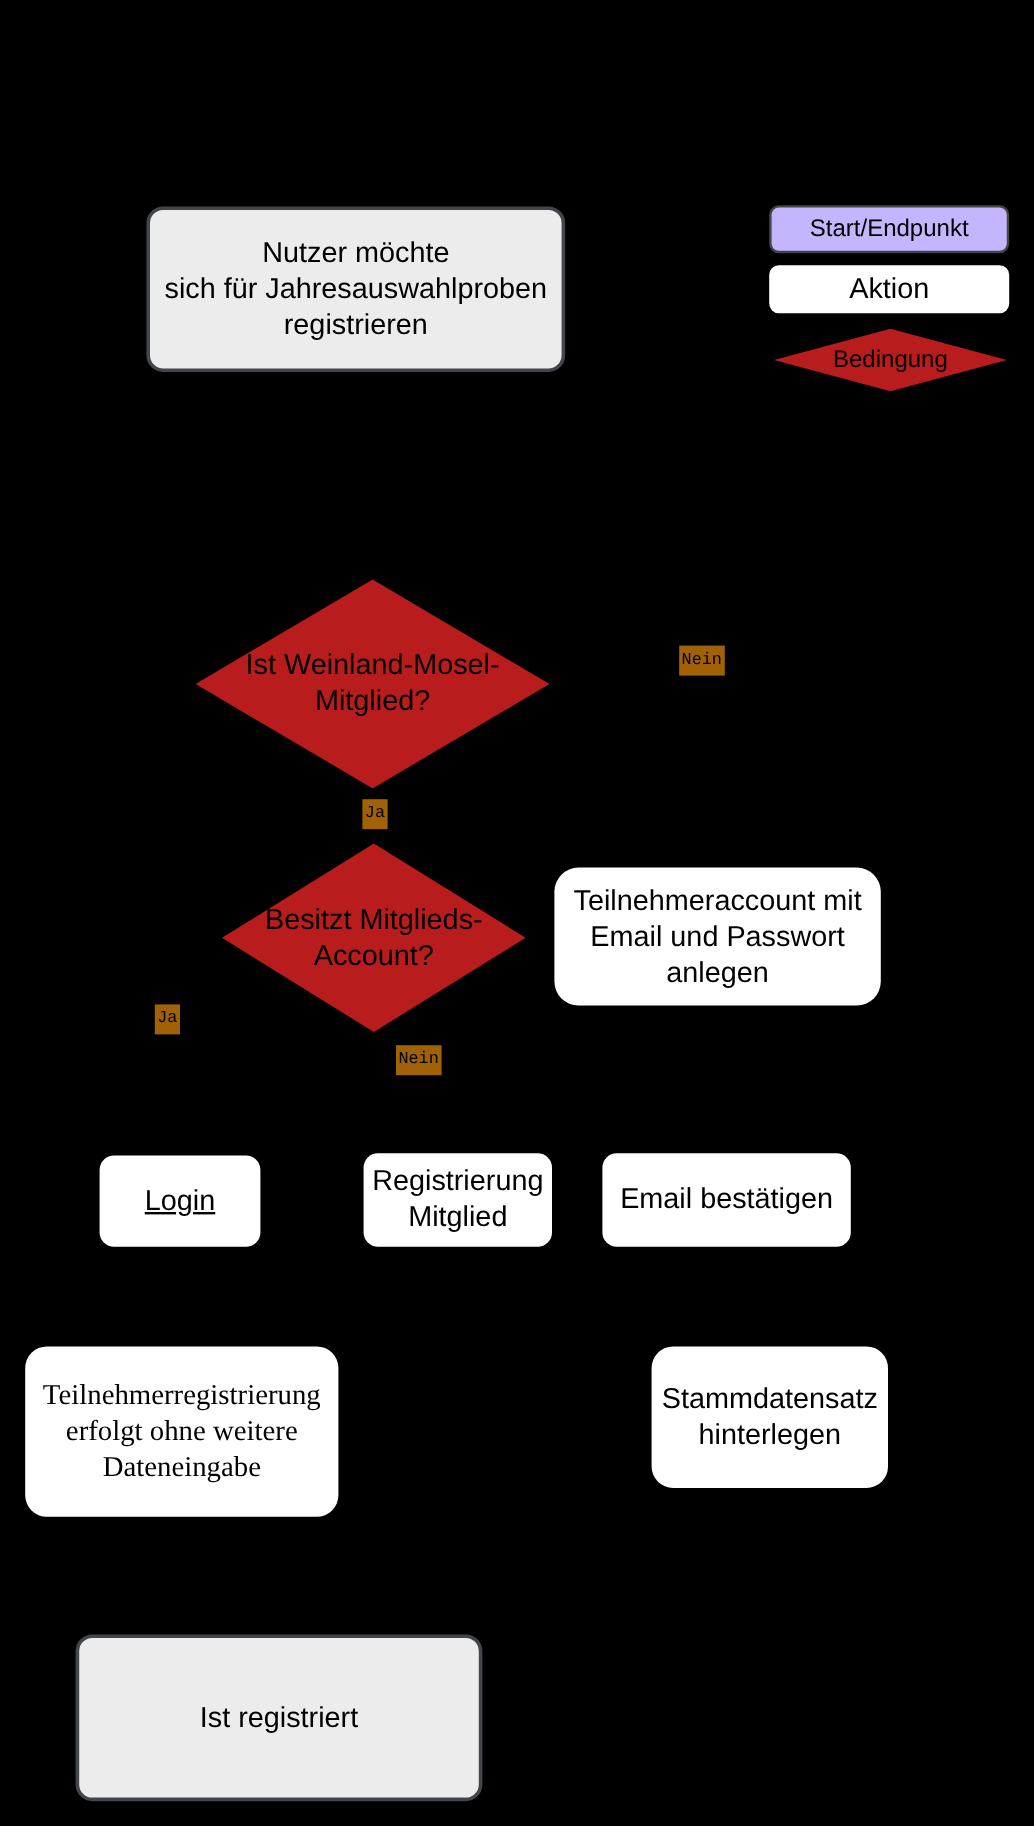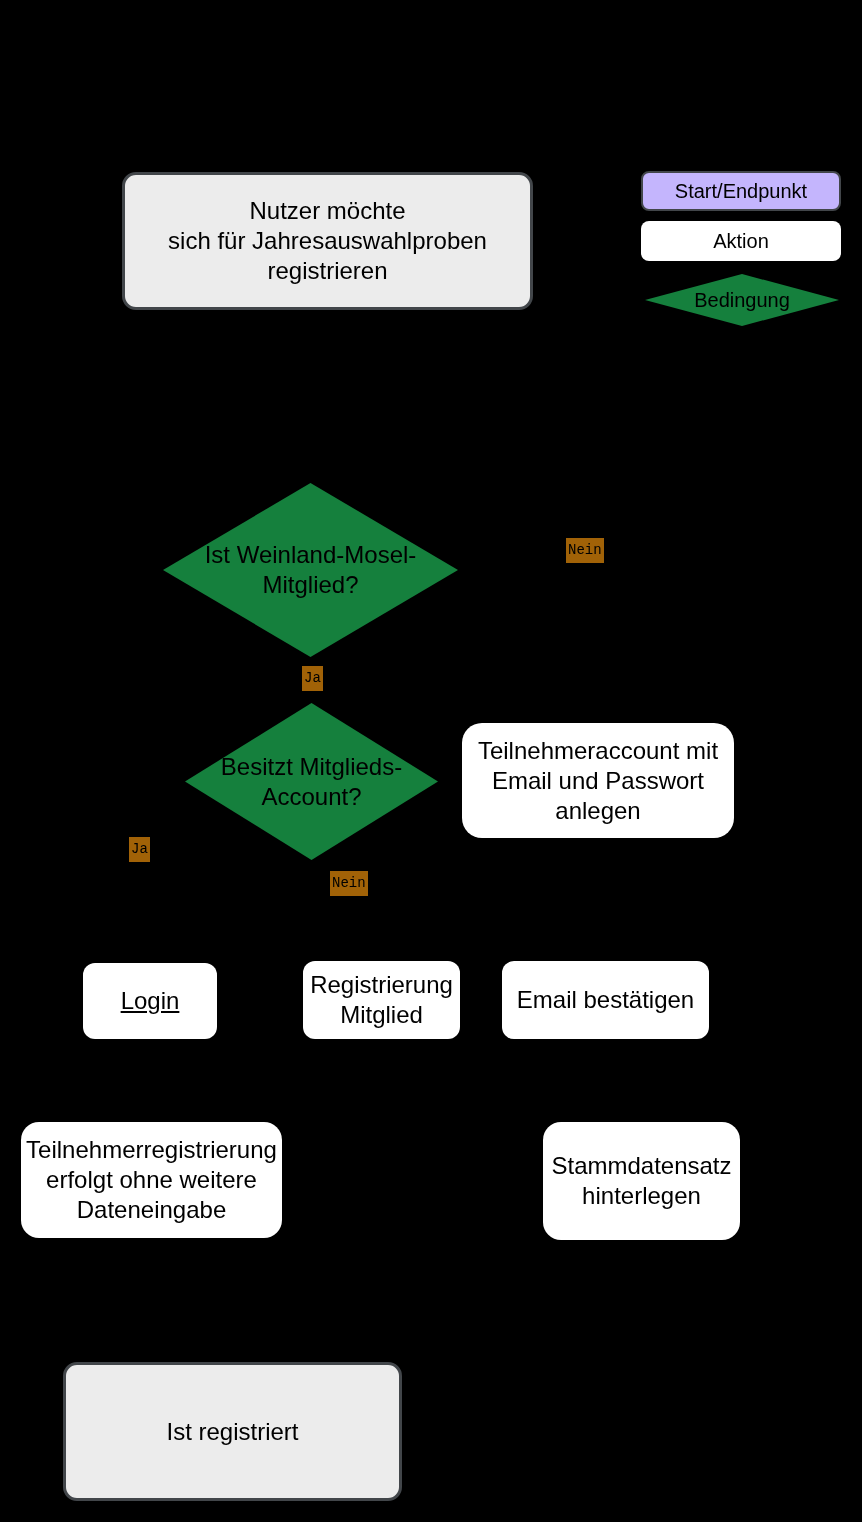--- a/index.html
+++ b/index.html
@@ -26,48 +26,48 @@
   }
   .terminal {
     background: #ececec;
     border: 3px solid #42464a;
     border-radius: 14px;
   }
   .action { border-radius: 12px; }
   .action-lg { border-radius: 20px; }
   .diamond {
     clip-path: polygon(50% 0%, 100% 50%, 50% 100%, 0% 50%);
-    background: #15803d;
+    background: #b91c1c;
   }
   .edge-label {
     position: absolute;
     background: #a16207;
     color: #000000;
     font-size: 14px;
     line-height: 23px;
     padding: 1px 2px;
     white-space: nowrap;
     font-family: Liberation Mono, monospace;
   }
   
-  #n-start   { left: 122px; top: 172px; width: 411px; height: 138px; }
+  #n-start   { left: 122px; top: 172px; width: 349px; height: 138px; }
   #lg-start  { left: 641px; top: 171px; width: 200px; height: 40px;
                font-size: 20px; line-height: 22px;
                background:#c4b5fd; border:2px solid #42464a; border-radius:8px; }
   #lg-action { left: 641px; top: 221px; width: 200px; height: 40px;
-               font-size: 20px; line-height: 22px; border-radius: 8px; }
+               font-size: 24px; line-height: 22px; border-radius: 8px; }
   #lg-cond   { left: 645px; top: 274px; width: 194px; height: 52px;
                font-size: 20px; line-height: 22px; }
   #n-dec1    { left: 163px; top: 483px; width: 295px; height: 174px; }
   #n-dec2    { left: 185px; top: 703px; width: 253px; height: 157px; }
   #n-create  { left: 462px; top: 723px; width: 272px; height: 115px; }
   #n-login   { left:  83px; top: 963px; width: 134px; height: 76px; text-decoration: underline; }
   #n-regmit  { left: 303px; top: 961px; width: 157px; height: 78px; }
   #n-email   { left: 502px; top: 961px; width: 207px; height: 78px; }
-  #n-teilreg { left:  21px; top: 1122px; width: 261px; height: 116px; border-radius: 18px; }
+  #n-teilreg { left:  21px; top: 1122px; width: 261px; height: 142px; border-radius: 18px; font-family: Liberation Serif, serif; }
   #n-stamm   { left: 543px; top: 1122px; width: 197px; height: 118px; border-radius: 18px; }
   #n-end     { left:  63px; top: 1362px; width: 339px; height: 139px; text-align: center; }
   #el-nein1  { left: 566px; top: 538px; }
   #el-ja1    { left: 302px; top: 666px; }
   #el-ja2    { left: 129px; top: 837px; }
   #el-nein2  { left: 330px; top: 871px; }
 </style>
 </head>
 <body>
 

